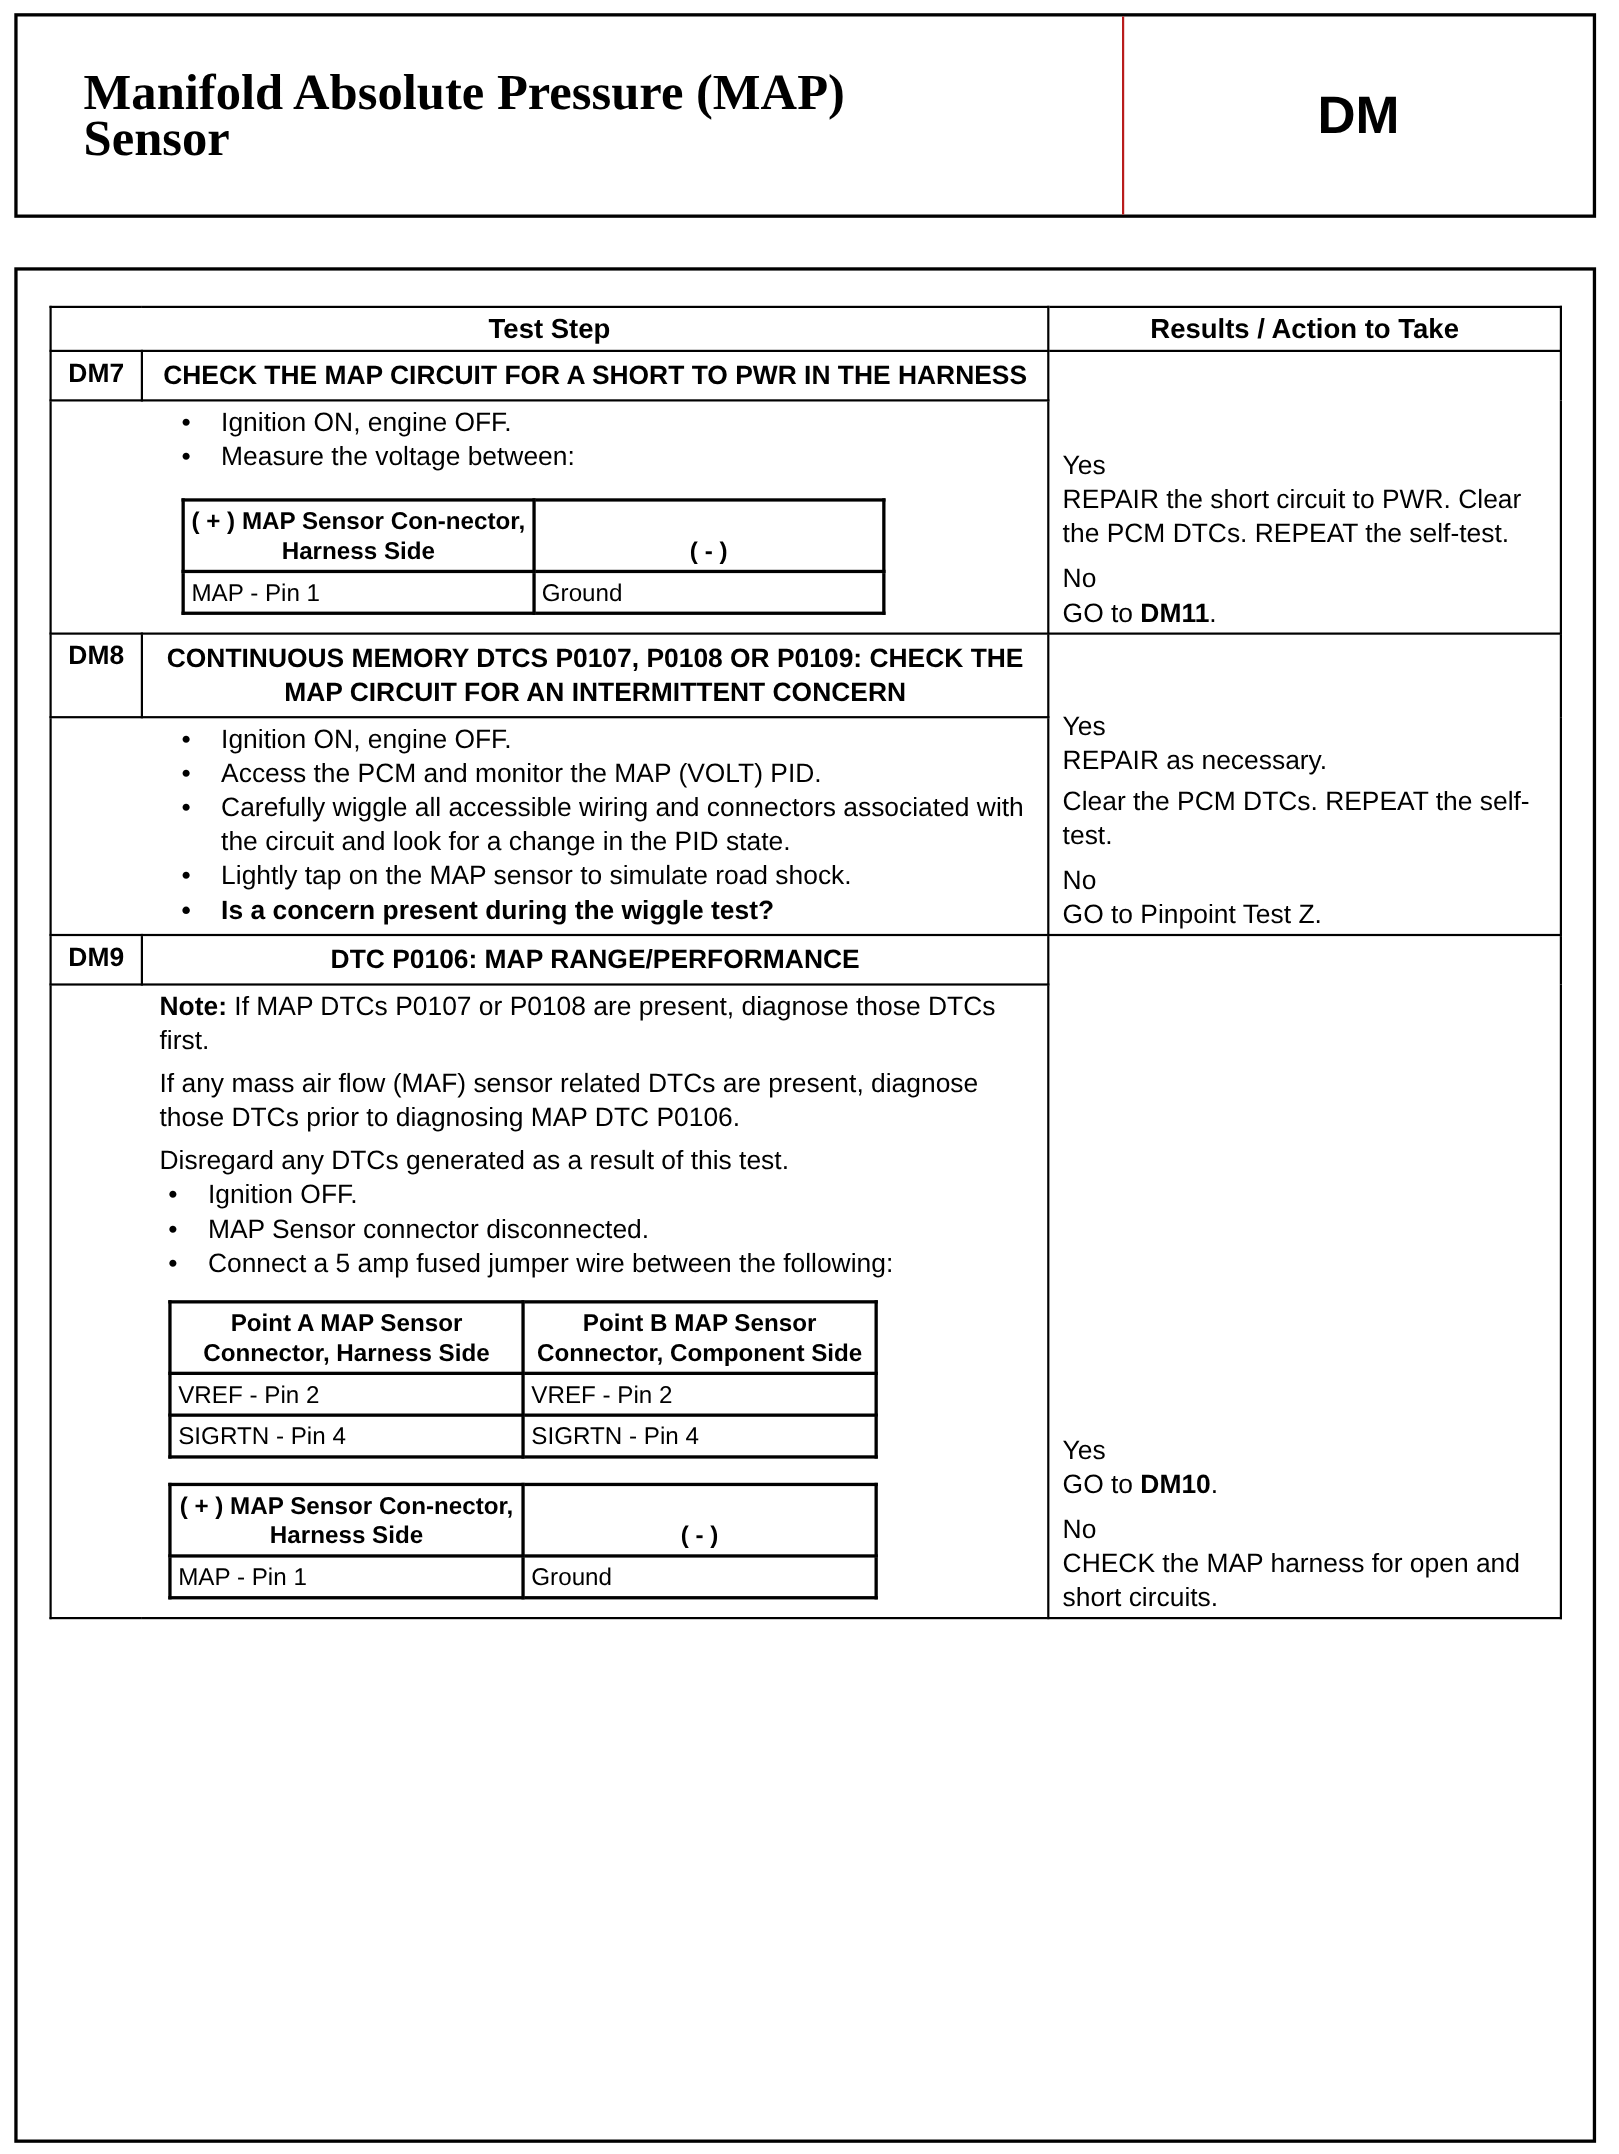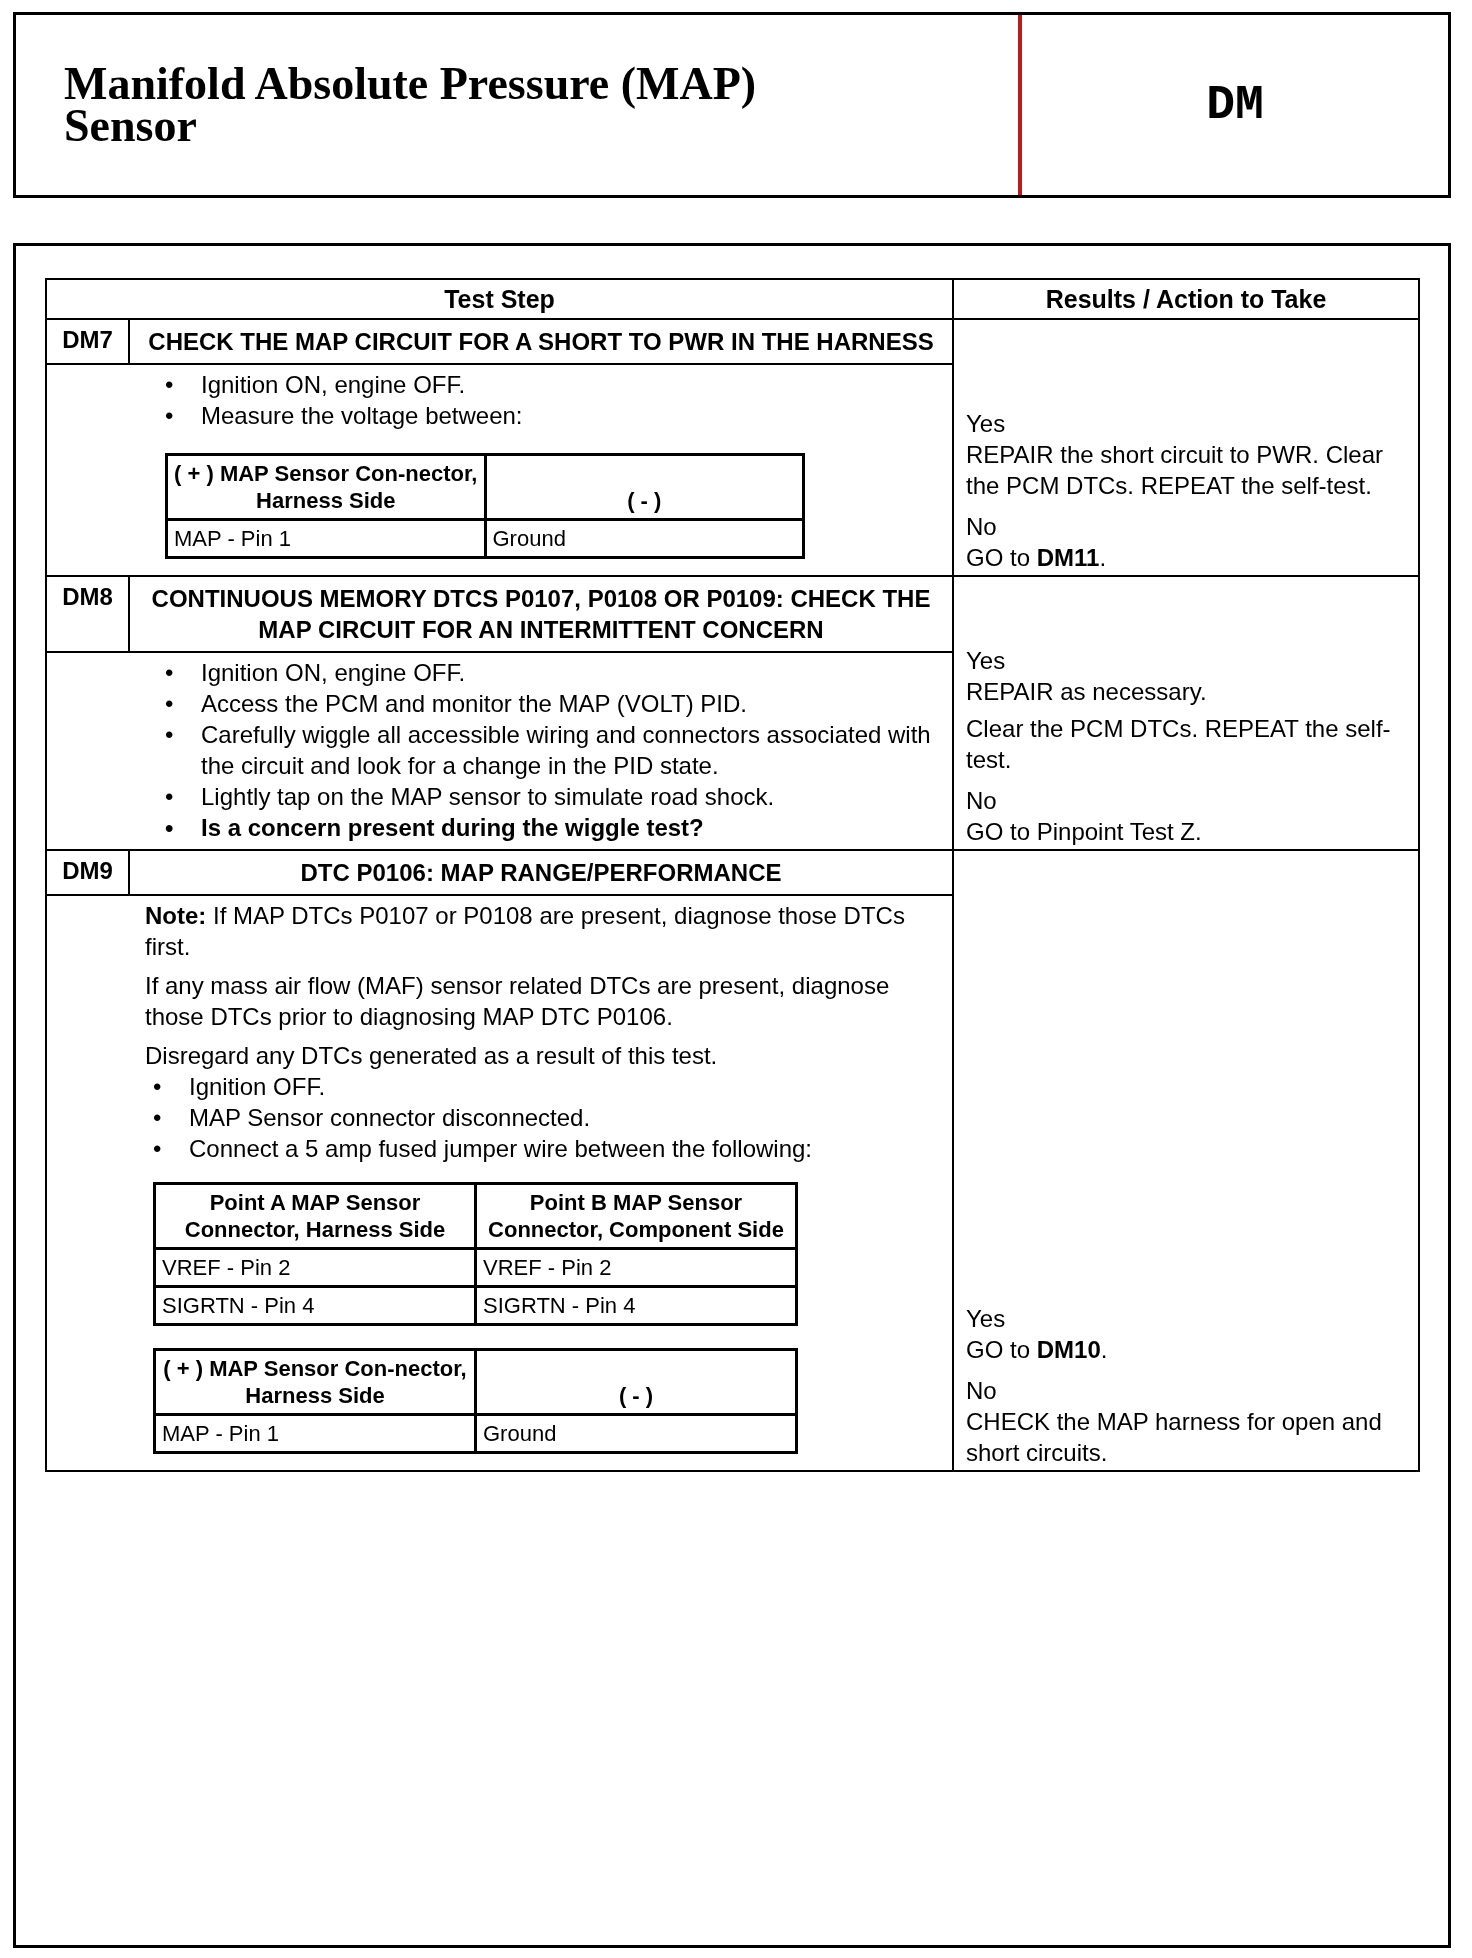--- a/index.html
+++ b/index.html
@@ -1,19 +1,19 @@
 <!DOCTYPE html>
 <html><head>
 <meta charset="utf-8">
 <style>
   html, body { margin:0; padding:0; background:#fff; }
   body { width:1472px; height:1958px; position:relative; font-family:"Liberation Sans", sans-serif; color:#000; overflow:hidden; }
   .header-box { position:absolute; left:13px; top:12px; width:1438px; height:186px; border:3px solid #000; box-sizing:border-box; display:flex; }
-  .header-title { flex:0 0 1006px; border-right:4px solid #b91c1c; padding:48px 0 0 48px; box-sizing:border-box; font-family:"Liberation Serif", serif; font-weight:bold; font-size:46px; line-height:42px; }
-  .header-code { flex:1; display:flex; align-items:center; justify-content:center; font-family:Liberation Mono, monospace; font-weight:bold; font-size:48px; }
+  .header-title { flex:0 0 1006px; border-right:2px solid #b91c1c; padding:48px 0 0 60px; box-sizing:border-box; font-family:"Liberation Serif", serif; font-weight:bold; font-size:46px; line-height:42px; }
+  .header-code { flex:1; display:flex; align-items:center; justify-content:center; font-family:Liberation Sans, sans-serif; font-weight:bold; font-size:48px; }
   .outer-box { position:absolute; left:13px; top:243px; width:1438px; height:1705px; border:3px solid #000; box-sizing:border-box; }
   table.main { position:absolute; left:29px; top:32px; width:1373px; border-collapse:collapse; table-layout:fixed; font-size:24px; }
   table.main td, table.main th { border:2px solid #000; vertical-align:top; padding:0; }
   table.main th { font-weight:bold; font-size:25px; text-align:center; height:38px; vertical-align:middle; }
   .step-id { font-weight:bold; font-size:24px; text-align:center; padding-top:6px !important; }
   .step-title { font-weight:bold; font-size:24px; padding:6px 12px 6px 12px !important; line-height:31px;text-align:center; }
   .step-body { padding:4px 10px 6px 12px !important; line-height:31px; }
   .result-cell { padding:0 8px 2px 12px !important; line-height:31px; vertical-align:bottom !important; }
   ul.bul { margin:0; padding:0 0 0 44px; list-style:none; }
   ul.bul li { position:relative; }

